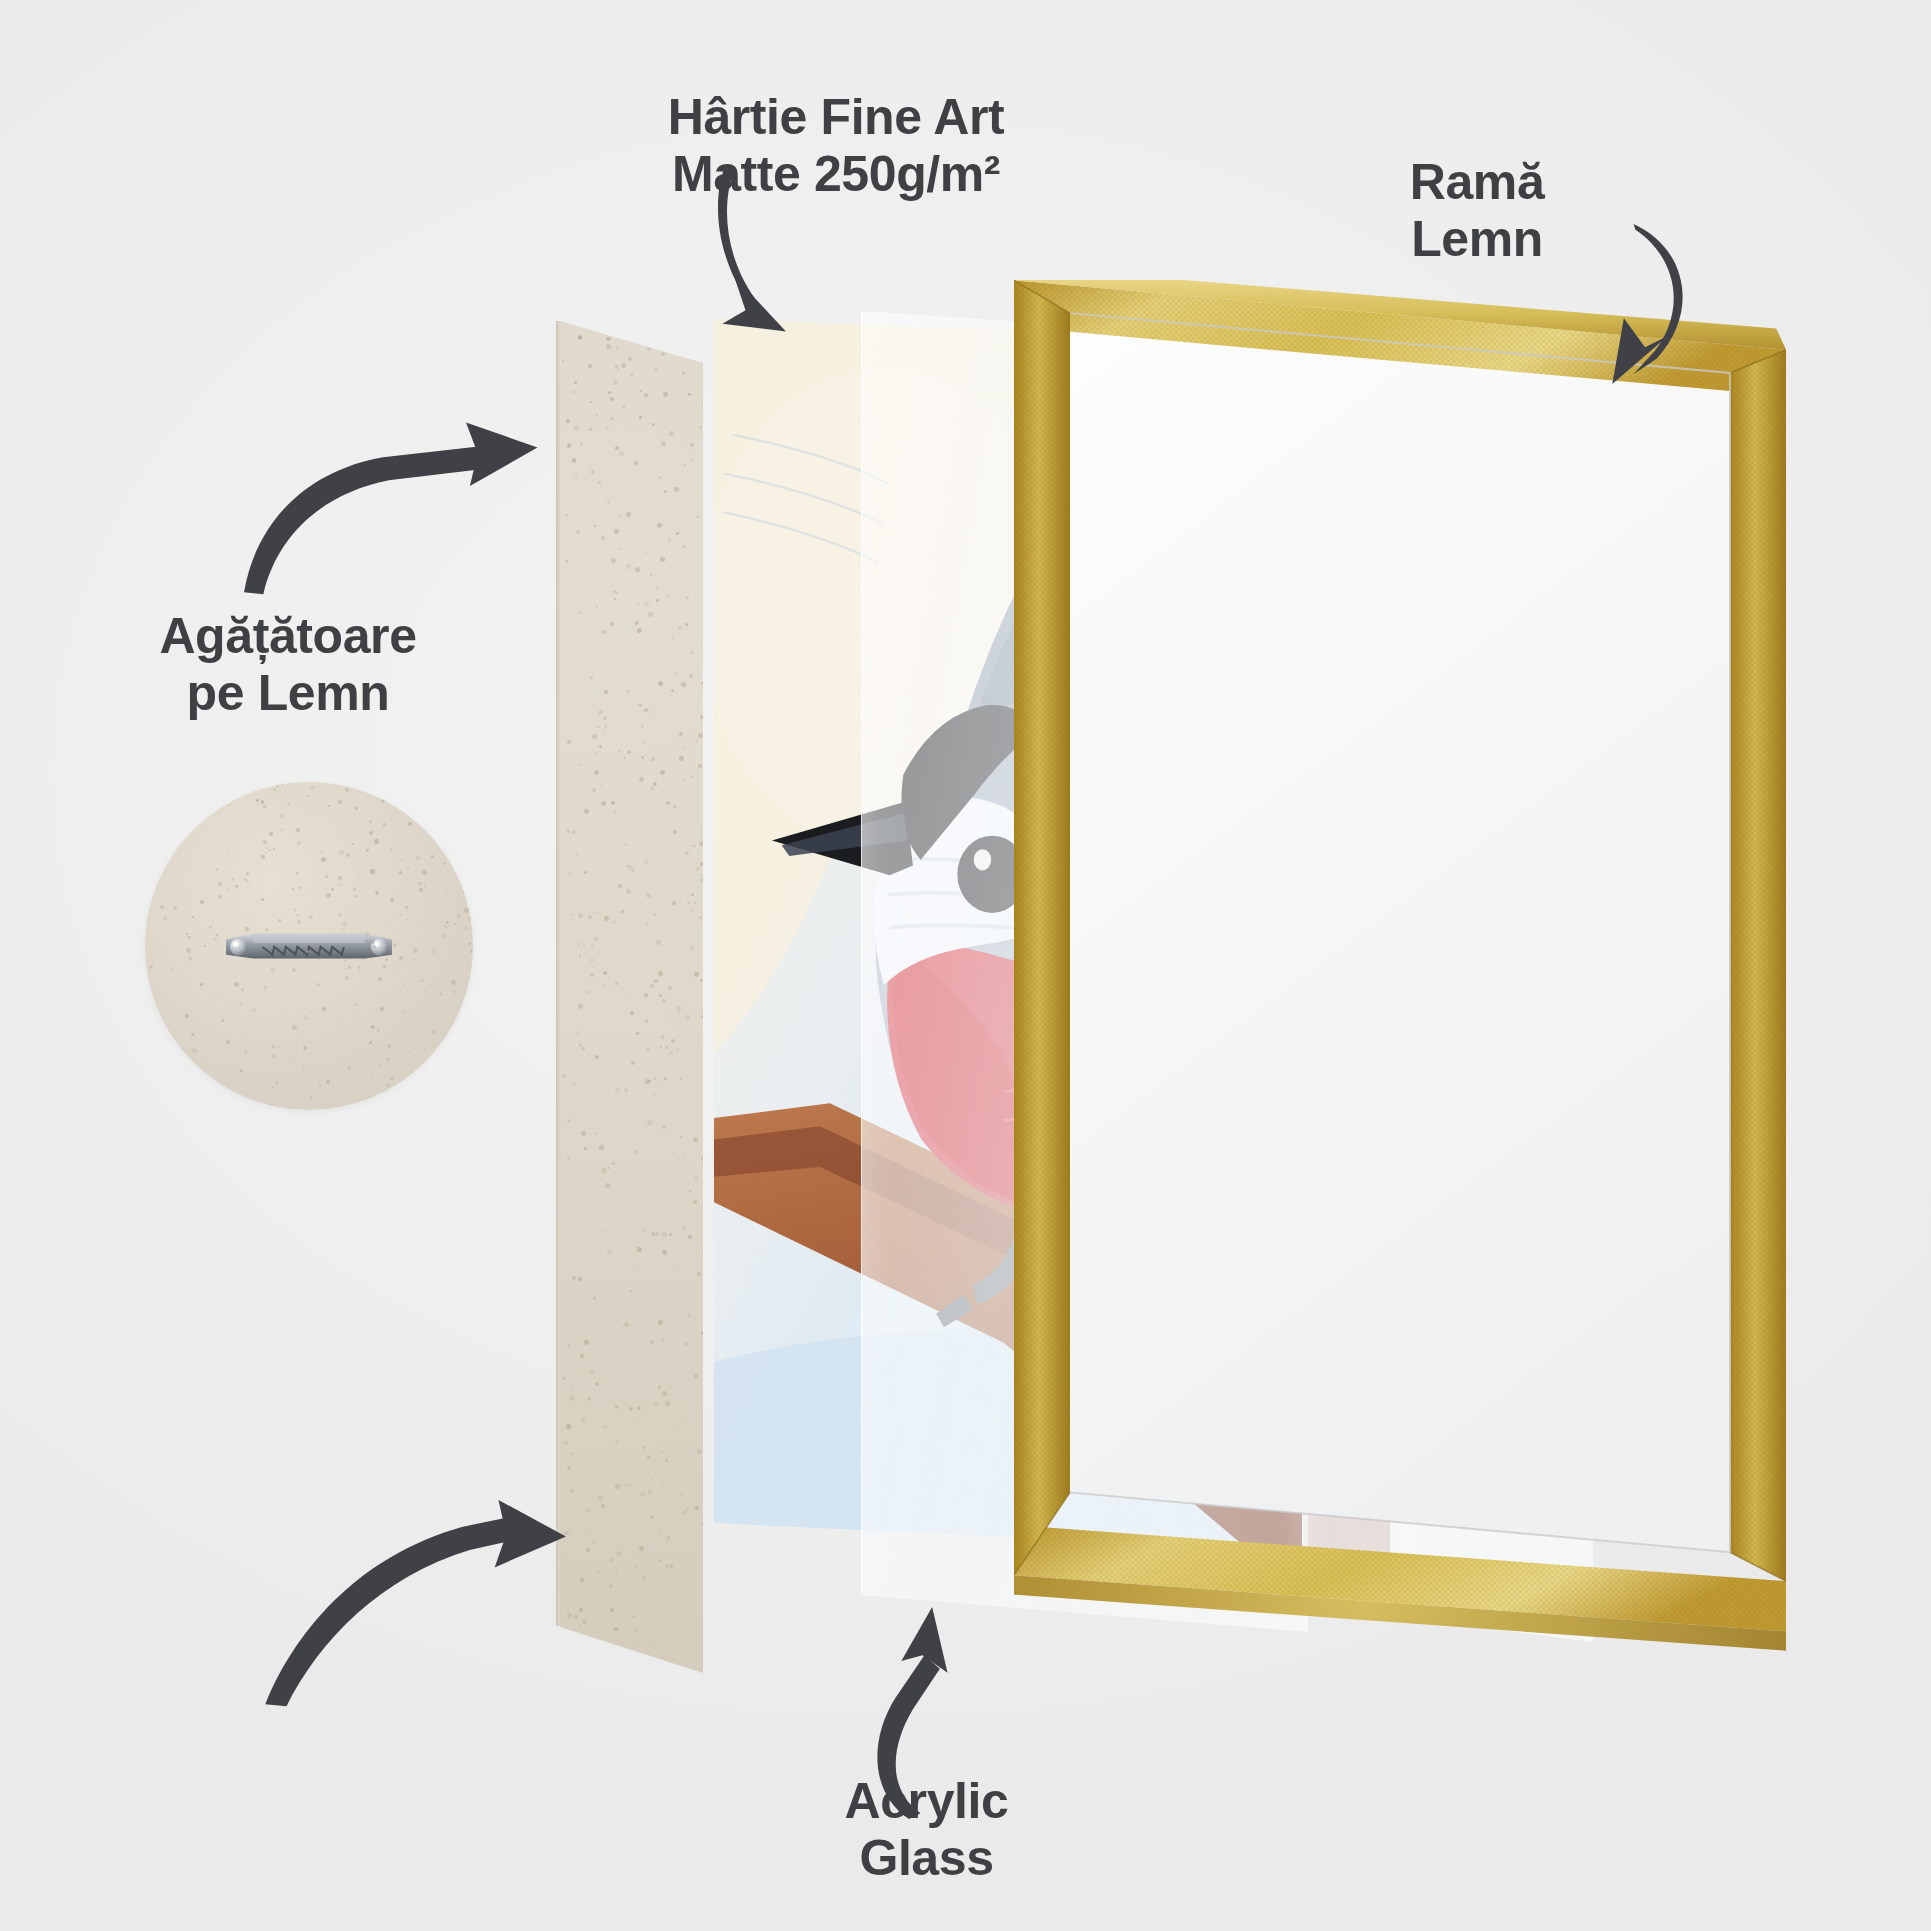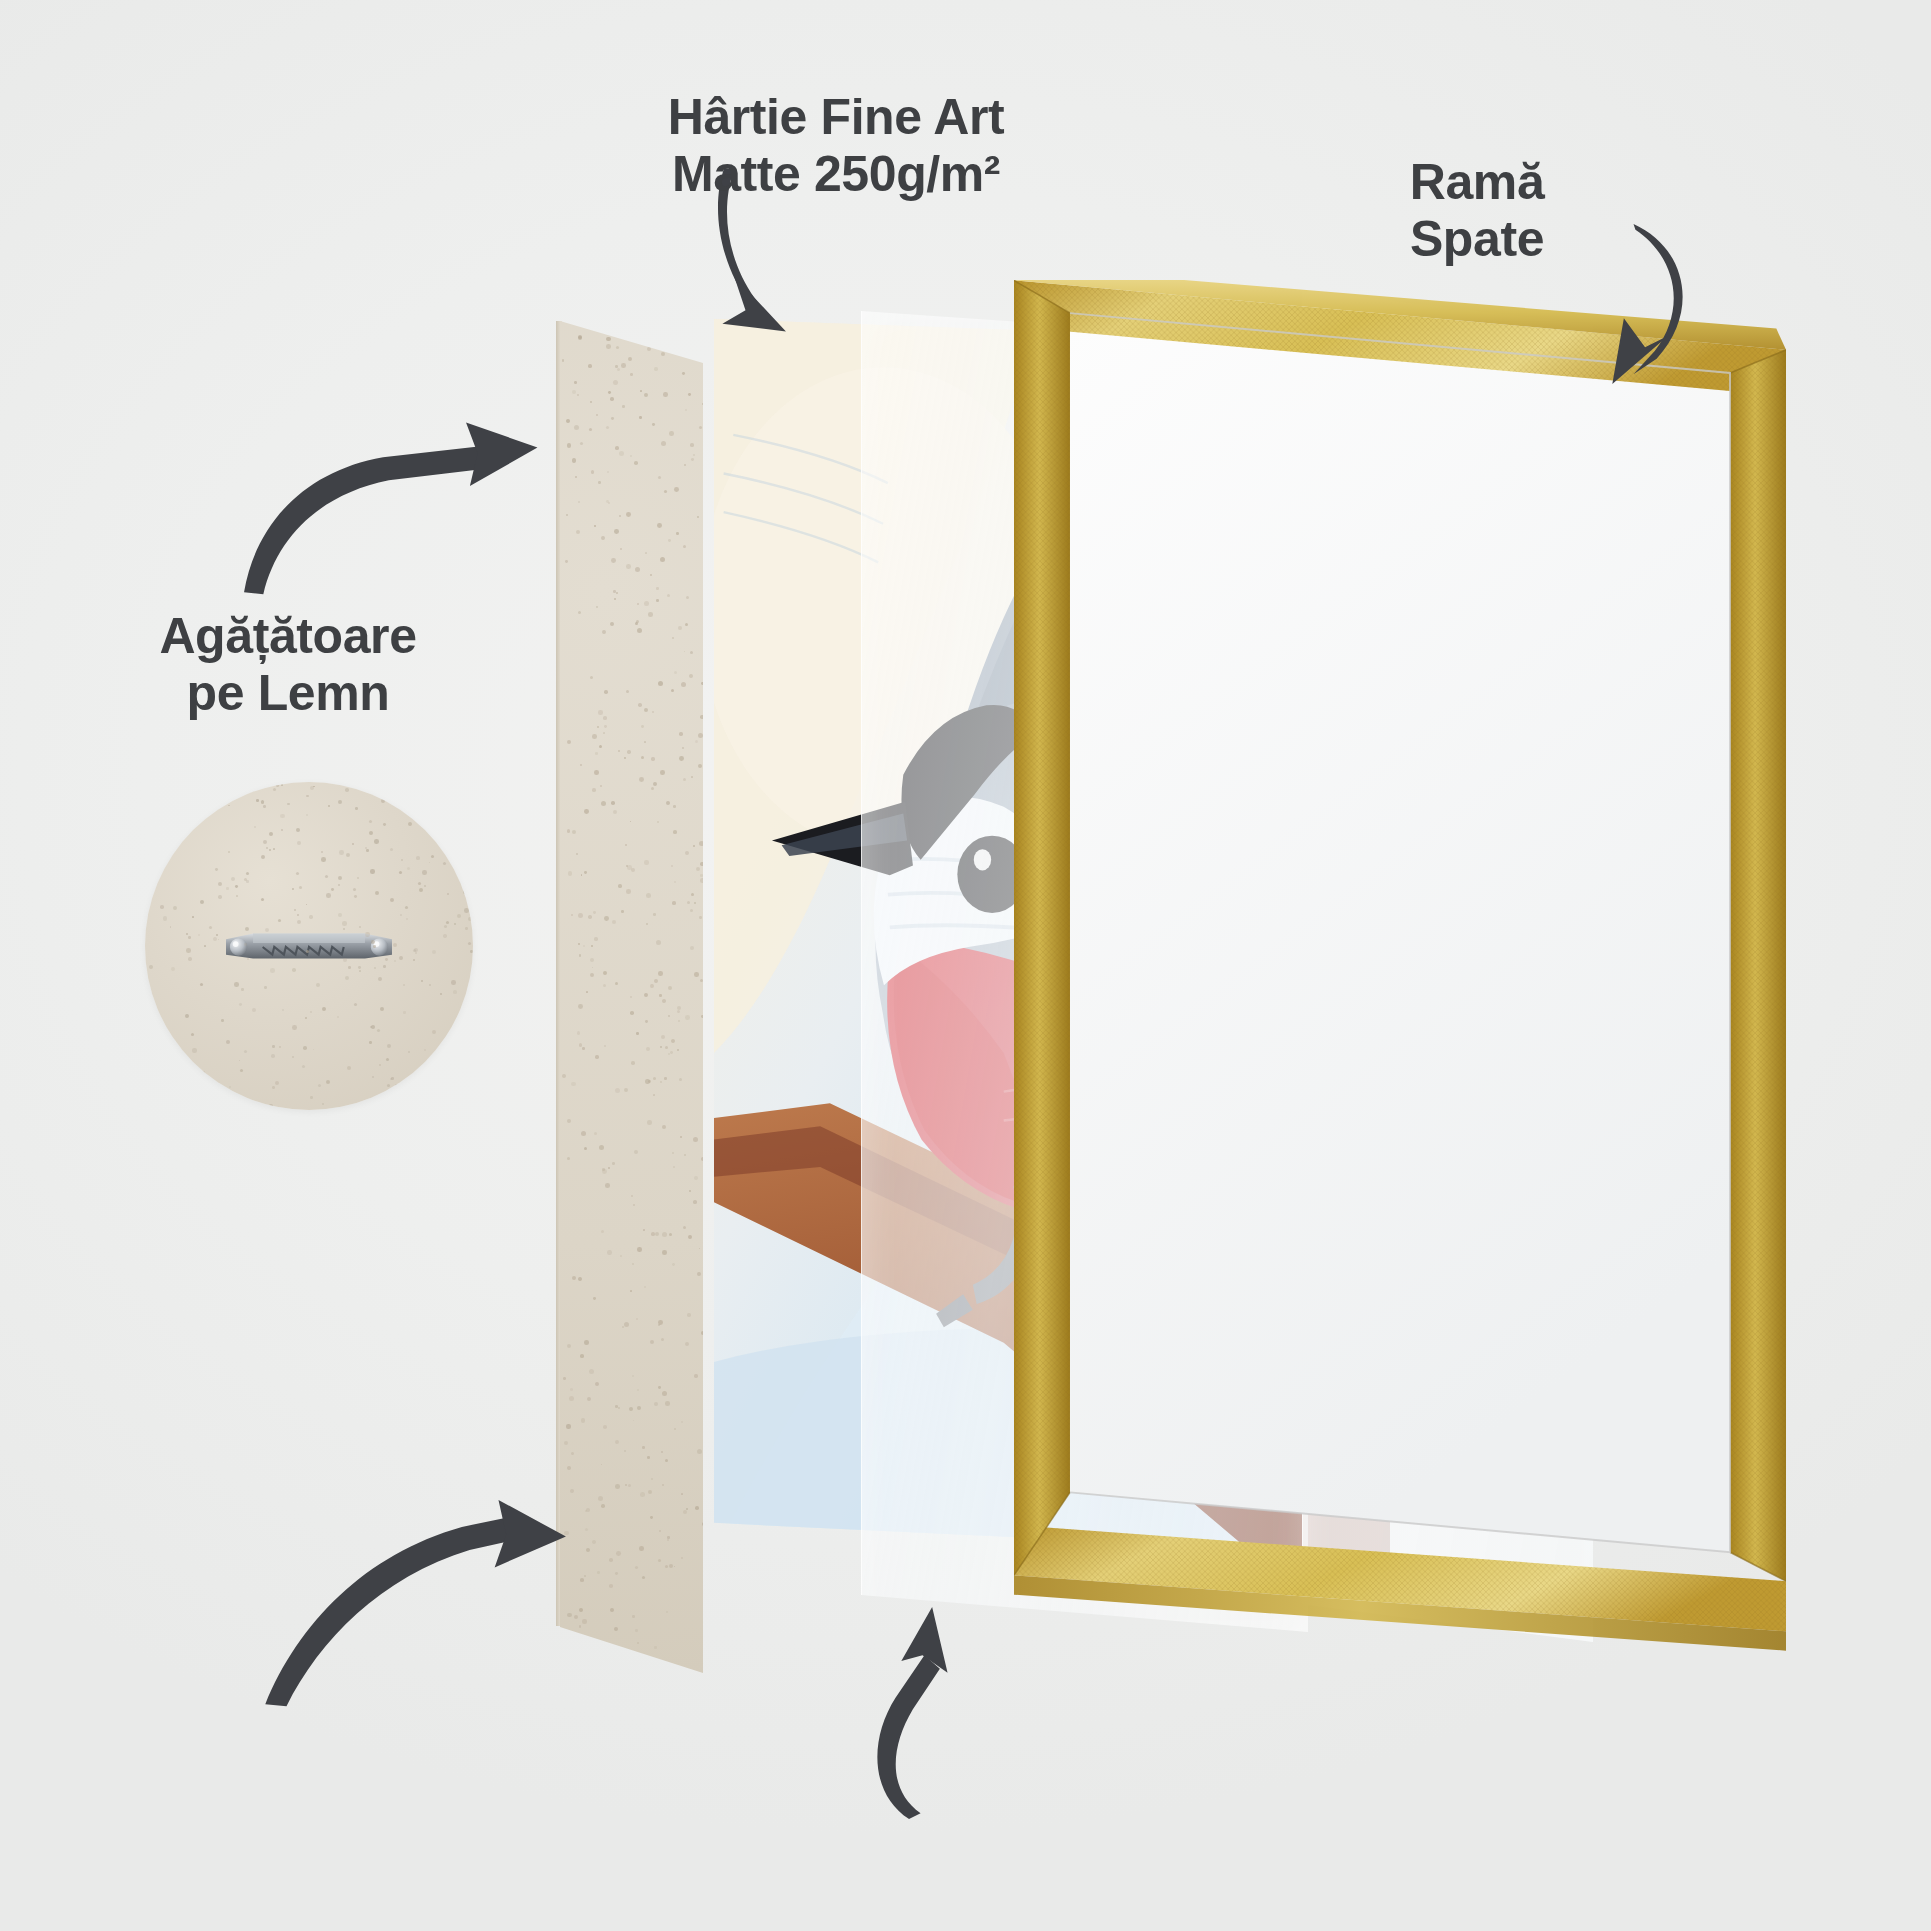--- a/index.html
+++ b/index.html
@@ -1019,21 +1019,23 @@
     <svg width="212" height="222" viewBox="0 0 220 230">
       <path d="M82,222 C42,196 40,140 68,96 L98,52 L114,66 L86,108 C62,148 60,192 94,216 Z" fill="#3f4146"></path>
       <path d="M74,58 L106,2 L122,70 L96,52 Z" fill="#3f4146"></path>
     </svg>
   </div>
 
   <div class="label nosel" style="left:614px;top:89px;width:444px;">Hârtie Fine Art
 Matte 250g/m²</div>
 
   <div class="label nosel" style="left:1332px;top:154px;width:290px;">Ramă
-Spate</div>
+Lemn</div>
 
   <div class="label nosel" style="left:85px;top:608px;width:406px;">Agățătoare
 pe Lemn</div>
 
 
+  <div class="label nosel" style="left:772px;top:1773px;width:309px;">Acrylic
+Glass</div>
 
 </div>
 
 
 </body></html>

